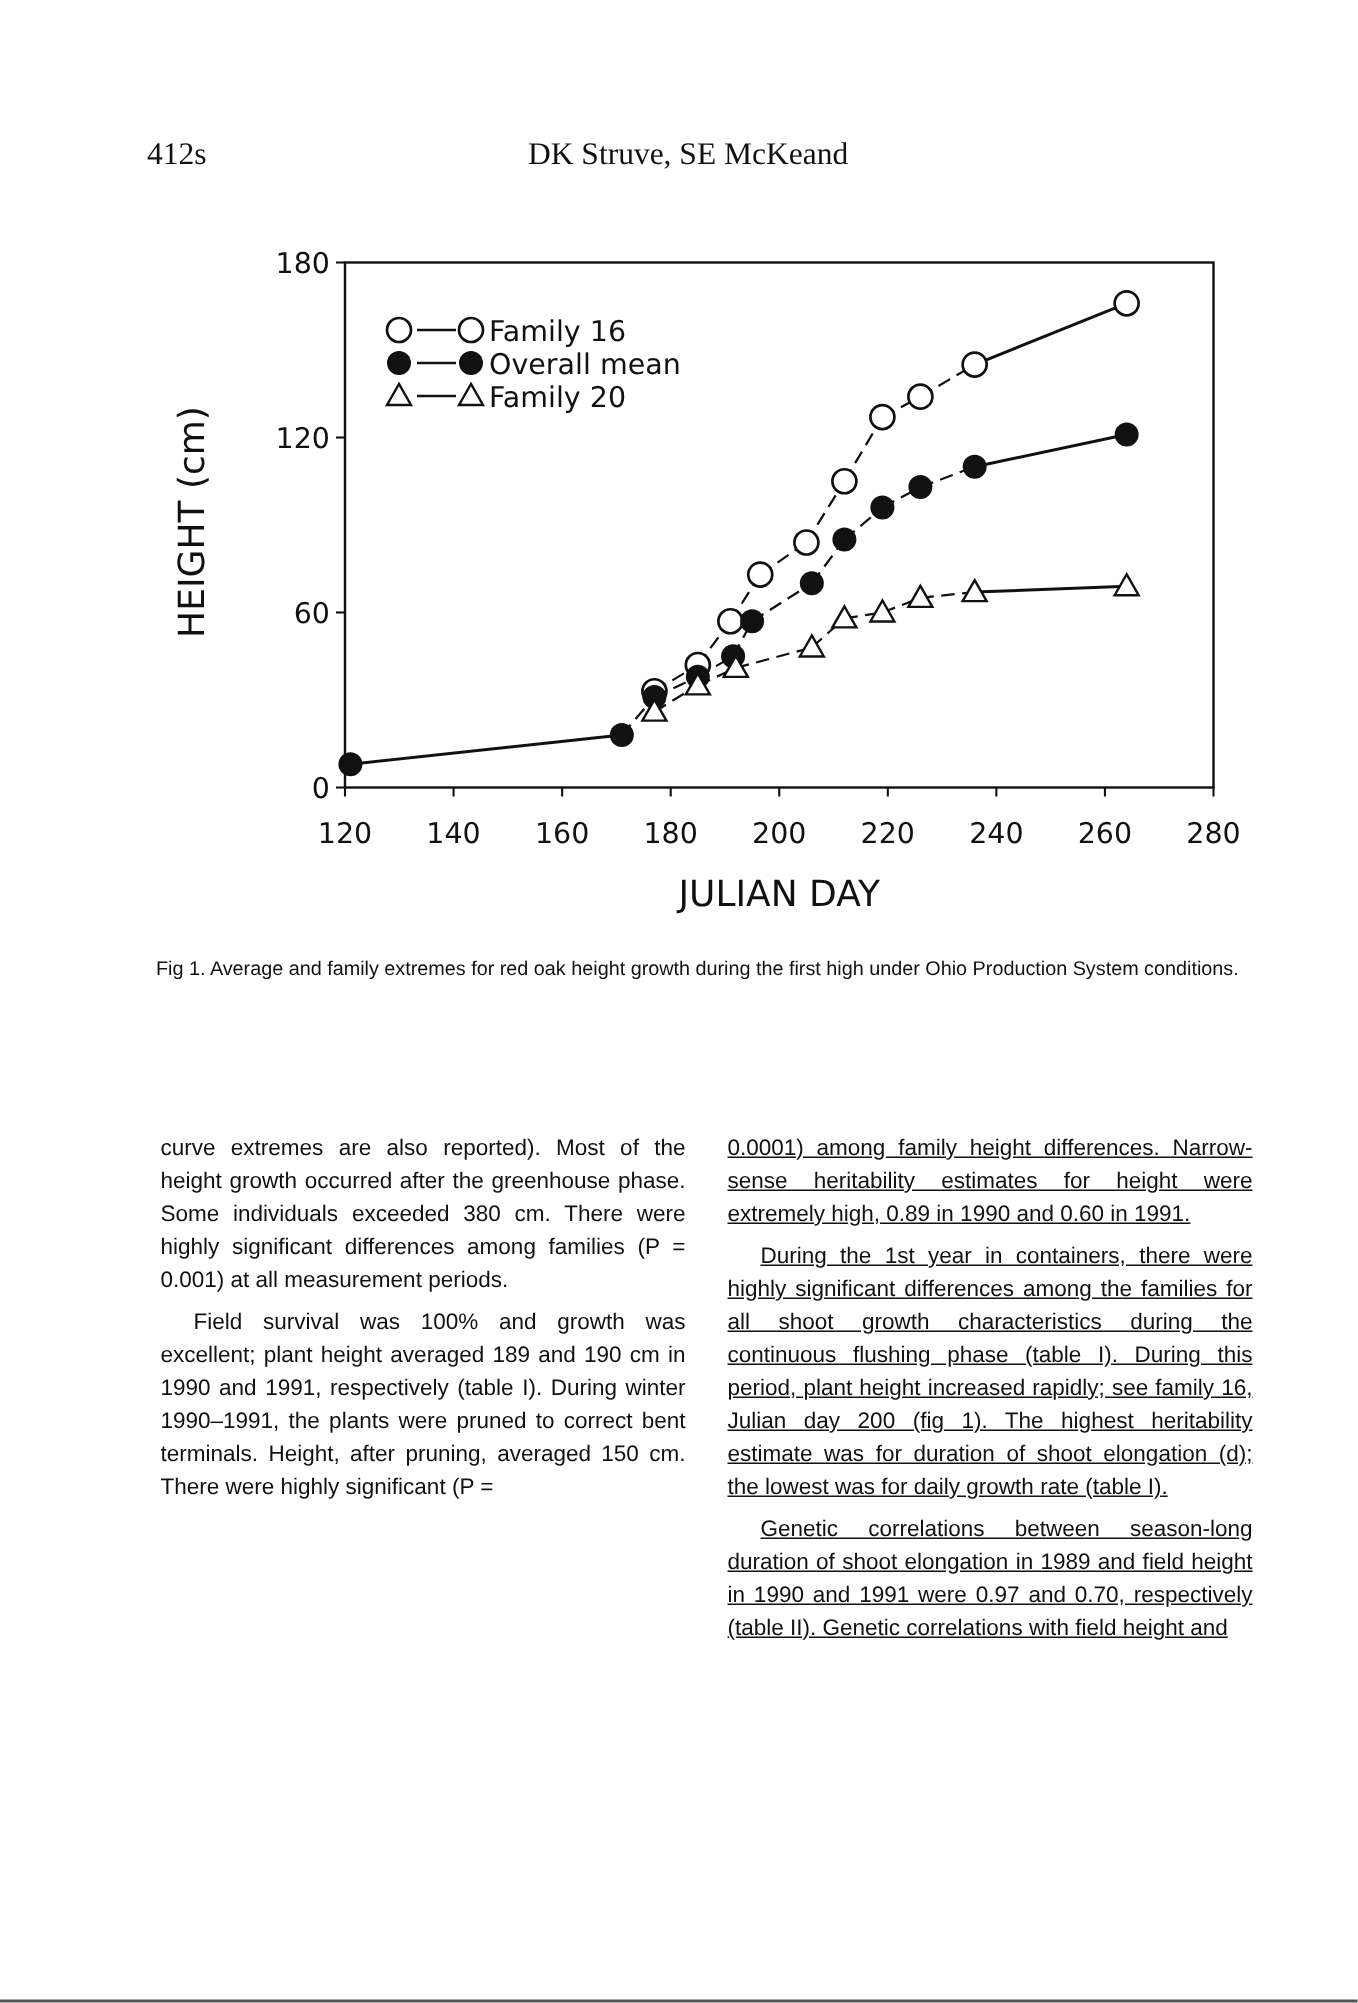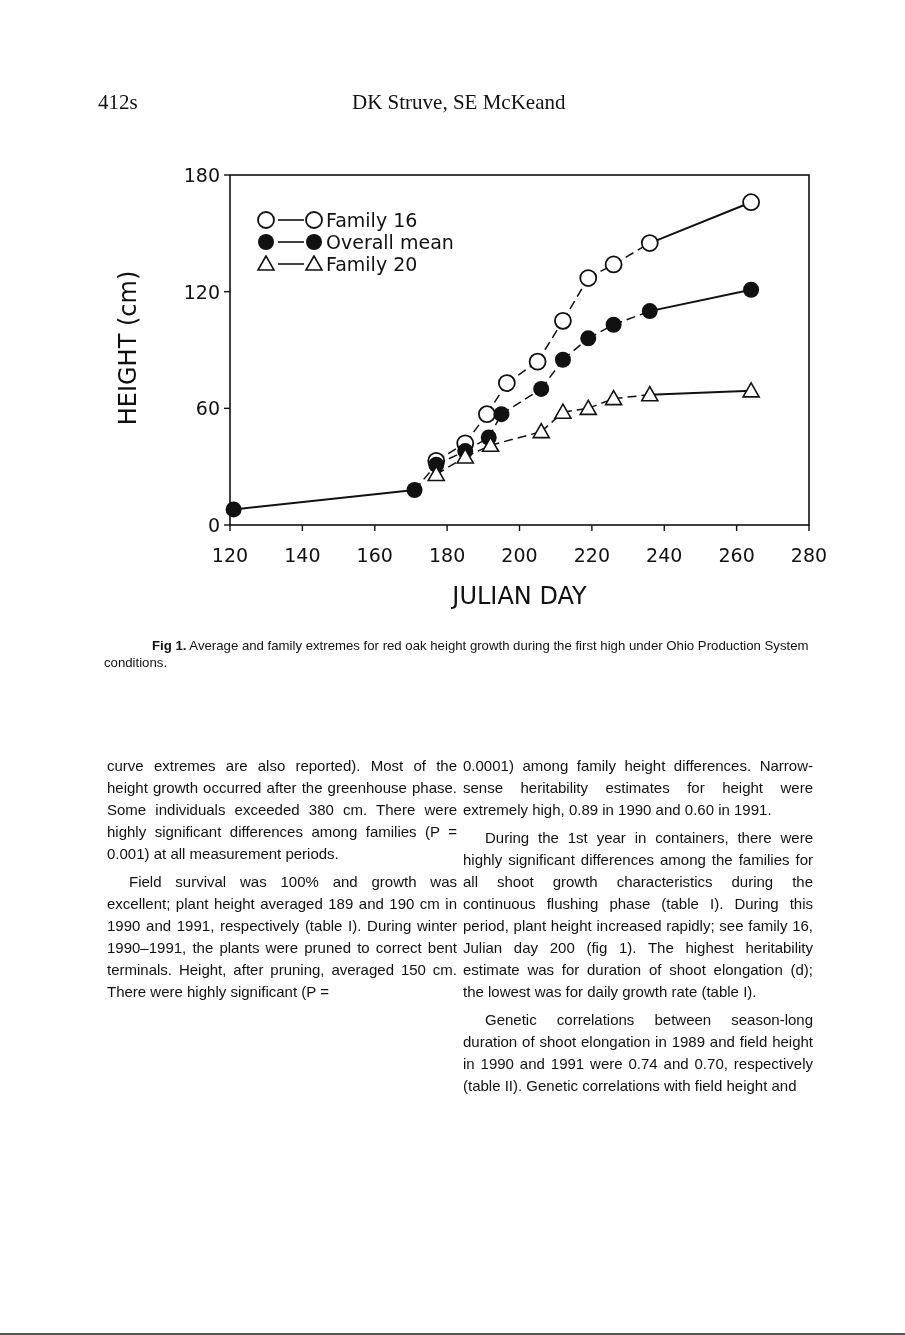--- a/index.html
+++ b/index.html
@@ -3,24 +3,24 @@
 <meta charset="utf-8">
 <style>
   html, body { margin: 0; padding: 0; background: #ffffff; }
   body { width: 905px; height: 1335px; position: relative; overflow: hidden; font-family: "Liberation Sans", sans-serif; color: #111; }
   .running-head { position: absolute; top: 90px; left: 0; width: 905px; height: 20px; font-size: 21px; font-family: Liberation Serif, serif; }
   .page-num { position: absolute; left: 98px; top: 0; }
   .authors { position: absolute; left: 352px; top: 0; }
   .chart { position: absolute; left: 0; top: 150px; width: 905px; height: 470px; }
   .chart svg text { font-family: "DejaVu Sans", sans-serif; }
   .caption { position: absolute; left: 104px; top: 637px; width: 728px; font-size: 13.2px; line-height: 17px; }
-  .caption b { font-weight: bold; margin-left: 48px; }
+  .caption b { font-weight: normal; }
   .col { position: absolute; top: 755px; width: 350px; font-size: 15px; line-height: 22px; text-align: justify; }
   .col.left { left: 107px; }
-  .col.right { left: 463px; }
+  .col.right { left: 485px; text-decoration: underline; }
   .col p { margin: 0 0 6px 0; }
   .col p.indent { text-indent: 22px; }
   .bottom-rule { position: absolute; left: 0; bottom: 0; width: 905px; height: 2px; background: #555; }
 </style>
 </head>
 <body>
 
 <div class="running-head">
   <span class="page-num">412s</span>
   <span class="authors">DK Struve, SE McKeand</span>
@@ -146,16 +146,16 @@
 <div class="caption"><b>Fig 1.</b><span> Average and family extremes for red oak height growth during the first high under Ohio Production System conditions.</span></div>
 
 <div class="col left">
   <p>curve extremes are also reported). Most of the height growth occurred after the greenhouse phase. Some individuals exceeded 380 cm. There were highly significant differences among families (P = 0.001) at all measurement periods.</p>
   <p class="indent">Field survival was 100% and growth was excellent; plant height averaged 189 and 190 cm in 1990 and 1991, respectively (table I). During winter 1990–1991, the plants were pruned to correct bent terminals. Height, after pruning, averaged 150 cm. There were highly significant (P =</p>
 </div>
 
 <div class="col right">
   <p>0.0001) among family height differences. Narrow-sense heritability estimates for height were extremely high, 0.89 in 1990 and 0.60 in 1991.</p>
   <p class="indent">During the 1st year in containers, there were highly significant differences among the families for all shoot growth characteristics during the continuous flushing phase (table I). During this period, plant height increased rapidly; see family 16, Julian day 200 (fig 1). The highest heritability estimate was for duration of shoot elongation (d); the lowest was for daily growth rate (table I).</p>
-  <p class="indent">Genetic correlations between season-long duration of shoot elongation in 1989 and field height in 1990 and 1991 were 0.74 and 0.70, respectively (table II). Genetic correlations with field height and</p>
+  <p class="indent">Genetic correlations between season-long duration of shoot elongation in 1989 and field height in 1990 and 1991 were 0.97 and 0.70, respectively (table II). Genetic correlations with field height and</p>
 </div>
 
 <div class="bottom-rule"></div>
 
 </body></html>

